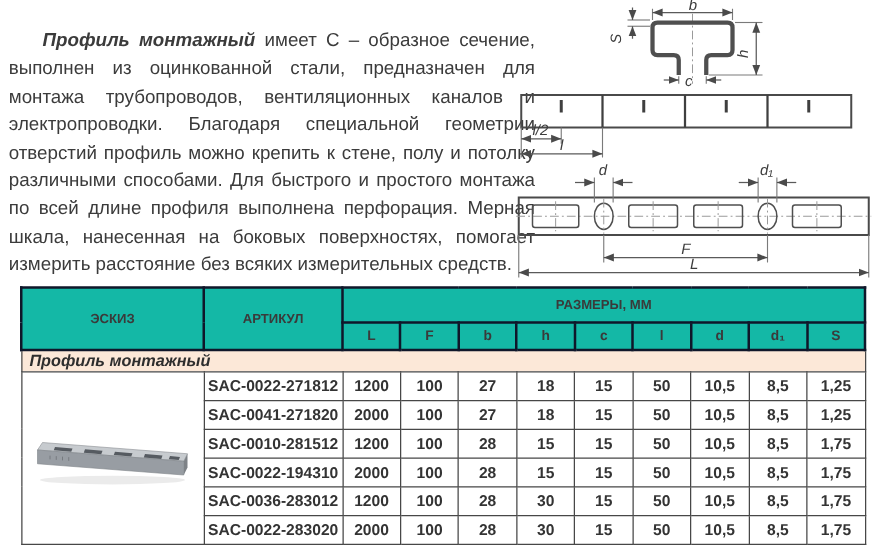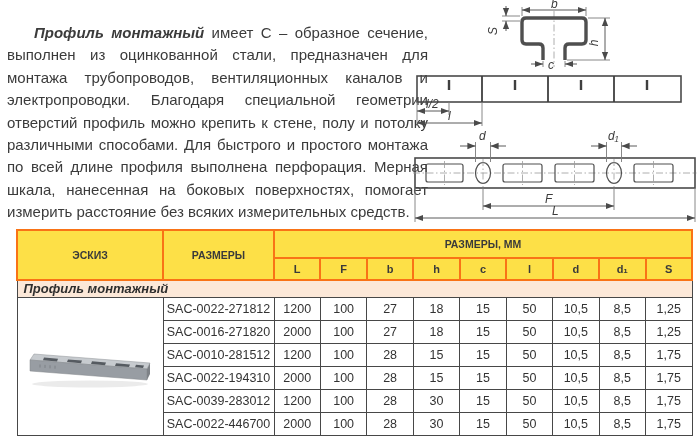--- a/index.html
+++ b/index.html
@@ -31,33 +31,33 @@
     font-style:italic;font-size:12px;fill:#3c3c3c;}
   .mark-short{stroke:#3f3f3f;stroke-width:2.4;}
   .mark-tall{stroke:#3f3f3f;stroke-width:1.8;}
   
   .spec-table{
     position:absolute;left:16px;top:229px;width:677px;
     border-collapse:collapse;table-layout:fixed;
   }
   .spec-table th,.spec-table td{padding:0 2px;text-align:center;vertical-align:middle;}
   .hdr th{
-    background:#fde047;border:2px solid #f97316;
+    background:#14b8a6;border:2px solid #0f172a;
     font-size:10.5px;font-weight:bold;color:#3a3a3a;
   }
   tr.hdr-main{height:28px;}
   tr.hdr-sub{height:22px;}
   tr.hdr-sub th{font-size:11px;}
   tr.section-row{height:17px;}
   tr.section-row td{
     background:#fce8d8;border:1.5px solid #474747;border-top-width:2px;
     font-size:13px;font-weight:bold;font-style:italic;
     text-align:left;padding-left:6px;color:#2e2e2e;
   }
-  tr.data-row{height:23px;}
+  tr.data-row{height:23px;font-weight:bold;}
   tr.data-row td{
     background:#ffffff;border:1.4px solid #474747;
     font-size:12.5px;color:#333333;
   }
   td.sketch-cell{vertical-align:middle;text-align:center;}
 </style>
 </head>
 <body>
 
 <p class="description"><span class="lead">Профиль монтажный</span><span> имеет С – образное сечение, выполнен из оцинкованной стали, предназначен для монтажа трубопроводов, вентиляционных каналов и электропроводки. Благодаря специальной геометрии отверстий профиль можно крепить к стене, полу и потолку различными способами. Для быстрого и простого монтажа по всей длине профиля выполнена перфорация. Мерная шкала, нанесенная на боковых поверхностях, помогает измерить расстояние без всяких измерительных средств.</span></p>
@@ -180,21 +180,21 @@
       <col>
       <col>
       <col>
       <col>
       <col>
       <col>
   </colgroup>
   <tbody>
       <tr class="hdr hdr-main">
     <th rowspan="2">ЭСКИЗ</th>
-    <th rowspan="2">РАЗМЕРЫ</th>
+    <th rowspan="2">АРТИКУЛ</th>
     <th colspan="9">РАЗМЕРЫ, ММ</th>
   </tr>
   <tr class="hdr hdr-sub">
     <th>L</th>
     <th>F</th>
     <th>b</th>
     <th>h</th>
     <th>c</th>
     <th>l</th>
     <th>d</th>
@@ -228,21 +228,21 @@
     <td>100</td>
     <td>27</td>
     <td>18</td>
     <td>15</td>
     <td>50</td>
     <td>10,5</td>
     <td>8,5</td>
     <td>1,25</td>
   </tr>
   <tr class="data-row">
-    <td>SAC-0016-271820</td>
+    <td>SAC-0041-271820</td>
     <td>2000</td>
     <td>100</td>
     <td>27</td>
     <td>18</td>
     <td>15</td>
     <td>50</td>
     <td>10,5</td>
     <td>8,5</td>
     <td>1,25</td>
   </tr>
@@ -264,33 +264,33 @@
     <td>100</td>
     <td>28</td>
     <td>15</td>
     <td>15</td>
     <td>50</td>
     <td>10,5</td>
     <td>8,5</td>
     <td>1,75</td>
   </tr>
   <tr class="data-row">
-    <td>SAC-0039-283012</td>
+    <td>SAC-0036-283012</td>
     <td>1200</td>
     <td>100</td>
     <td>28</td>
     <td>30</td>
     <td>15</td>
     <td>50</td>
     <td>10,5</td>
     <td>8,5</td>
     <td>1,75</td>
   </tr>
   <tr class="data-row">
-    <td>SAC-0022-446700</td>
+    <td>SAC-0022-283020</td>
     <td>2000</td>
     <td>100</td>
     <td>28</td>
     <td>30</td>
     <td>15</td>
     <td>50</td>
     <td>10,5</td>
     <td>8,5</td>
     <td>1,75</td>
   </tr>

